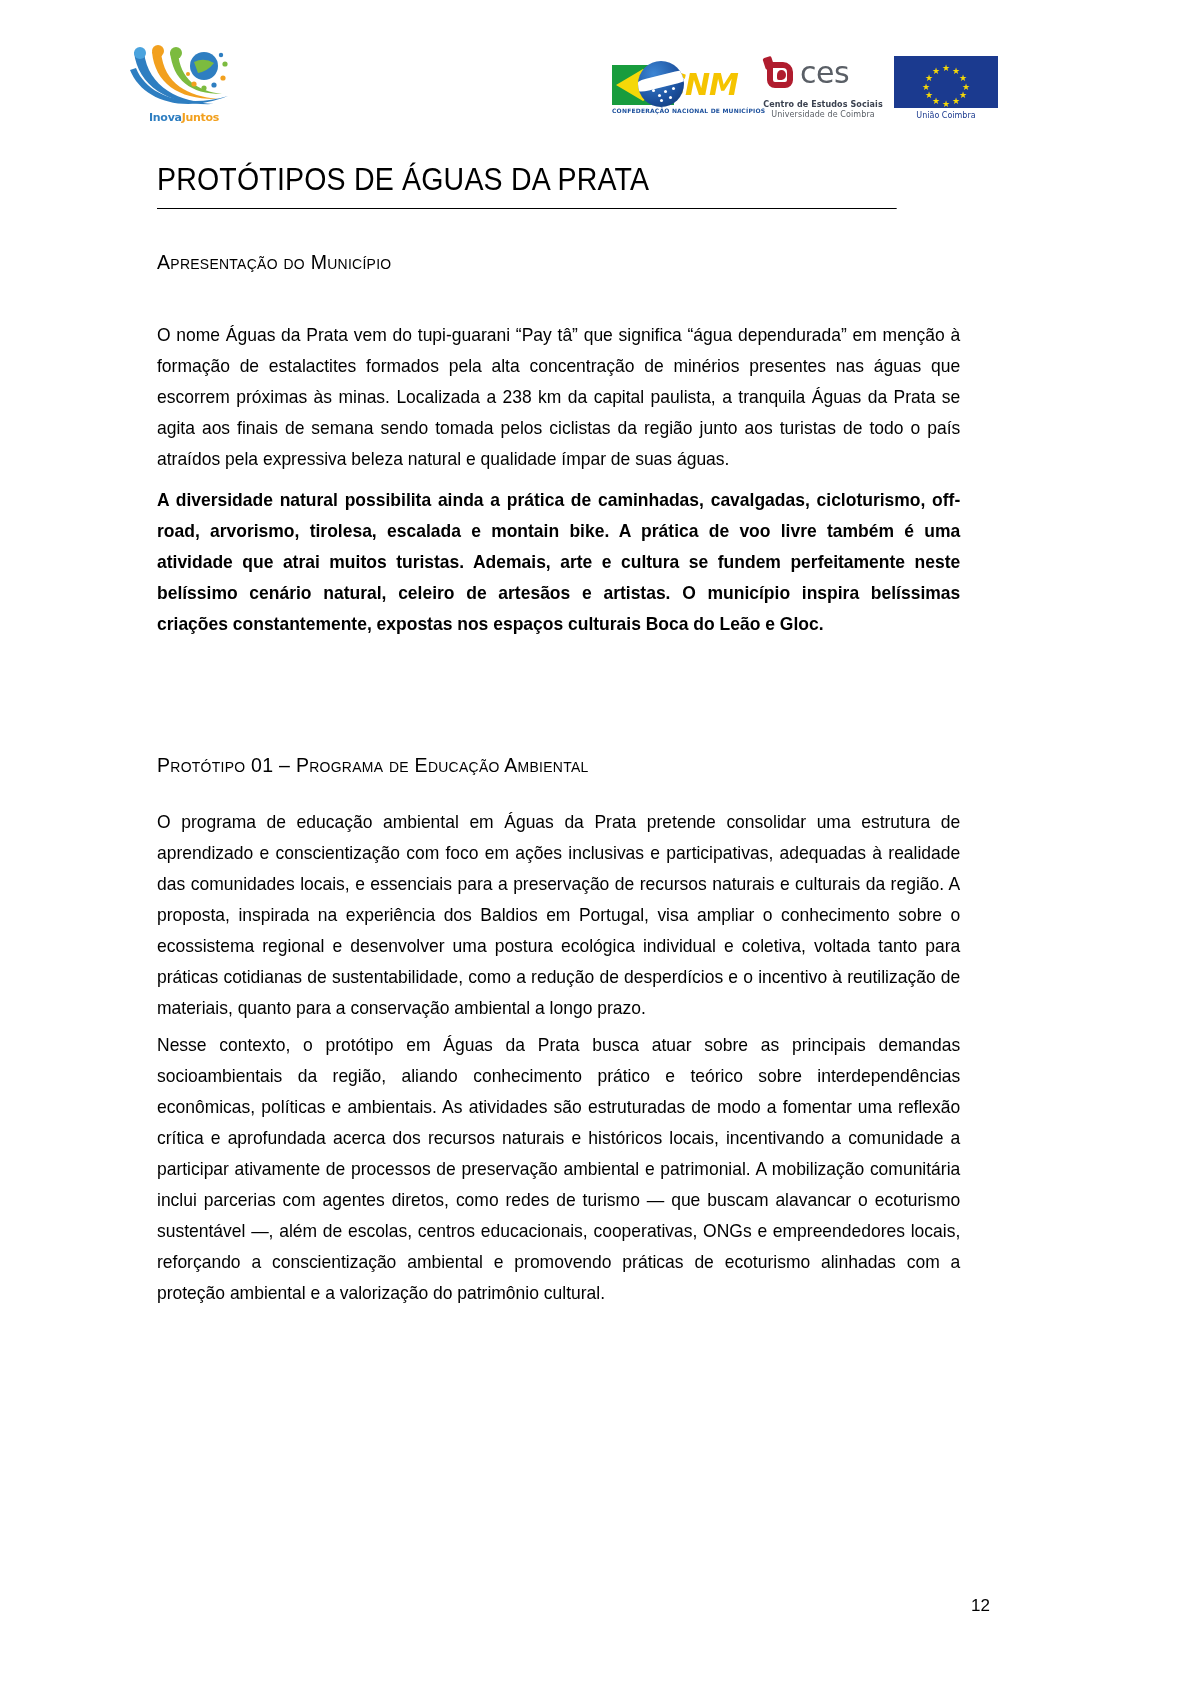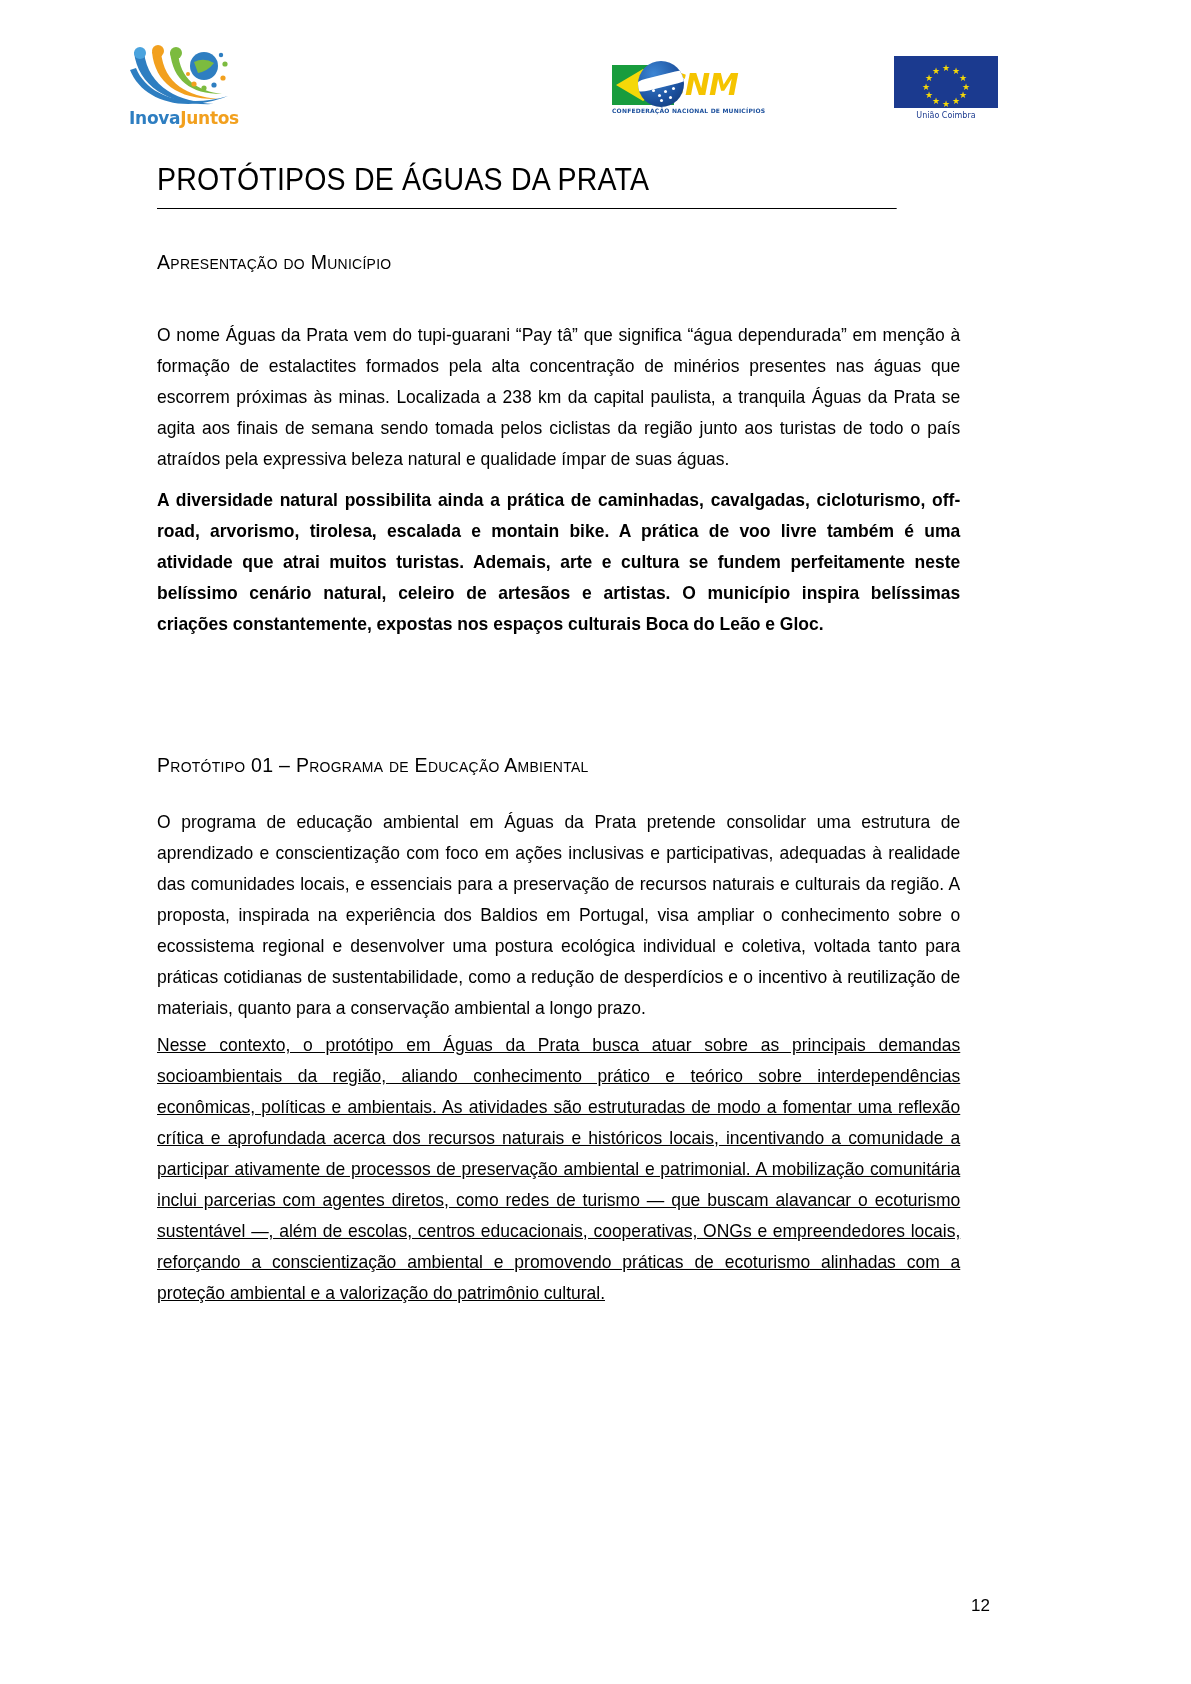--- a/index.html
+++ b/index.html
@@ -43,21 +43,21 @@
     width: 112px;
     height: 66px;
   }
   .inova-word {
     position: absolute;
     left: 0;
     top: 66px;
     width: 112px;
     text-align: center;
     font-family: "DejaVu Sans", sans-serif;
-    font-size: 17px;
+    font-size: 11px;
     font-weight: bold;
     letter-spacing: -0.3px;
     line-height: 16px;
     white-space: nowrap;
   }
   .inova-word .i1 { color: #2e7ec1; }
   .inova-word .i2 { color: #f2a01e; }
 
   .logo-cnm {
     position: absolute;
@@ -289,21 +289,21 @@
     transform: scaleX(0.945);
     transform-origin: left top;
     width: 850px;
   }
 
   .para-block { position: absolute; left: 0; width: 804px; }
 
   #para-1 { top: 157px; }
   #para-2 { top: 322px; font-weight: bold; }
   #para-3 { top: 644px; }
-  #para-4 { top: 867px; text-decoration: underline; }
+  #para-4 { top: 867px; }
 
   .page-number {
     position: absolute;
     left: 971px;
     top: 1596px;
     font-family: "Liberation Sans Narrow", "Liberation Sans", sans-serif;
     font-size: 17px;
     color: #000000;
   }
 </style>
@@ -353,20 +353,32 @@
           <span class="star" style="left:26px;top:29px;"></span>
           <span class="star" style="left:31px;top:35px;"></span>
           <span class="star" style="left:22px;top:38px;"></span>
           <span class="star" style="left:34px;top:26px;"></span>
         </div>
         <div class="cnm-letters">CNM</div>
       </div>
       <div class="cnm-sub">CONFEDERAÇÃO NACIONAL DE MUNICÍPIOS</div>
     </div>
 
+    <div class="logo-ces">
+      <div class="ces-top">
+        <div class="ces-mark">
+          <div class="ring"></div>
+          <div class="stem"></div>
+          <div class="dot"></div>
+        </div>
+        <div class="ces-word">ces</div>
+      </div>
+      <div class="ces-l1">Centro de Estudos Sociais</div>
+      <div class="ces-l2">Universidade de Coimbra</div>
+    </div>
 
     <div class="logo-eu">
       <div class="eu-flag">
         <span class="eu-star" style="left:48px;top:8px;">★</span>
         <span class="eu-star" style="left:58px;top:11px;">★</span>
         <span class="eu-star" style="left:65px;top:18px;">★</span>
         <span class="eu-star" style="left:68px;top:27px;">★</span>
         <span class="eu-star" style="left:65px;top:35px;">★</span>
         <span class="eu-star" style="left:58px;top:41px;">★</span>
         <span class="eu-star" style="left:48px;top:44px;">★</span>

